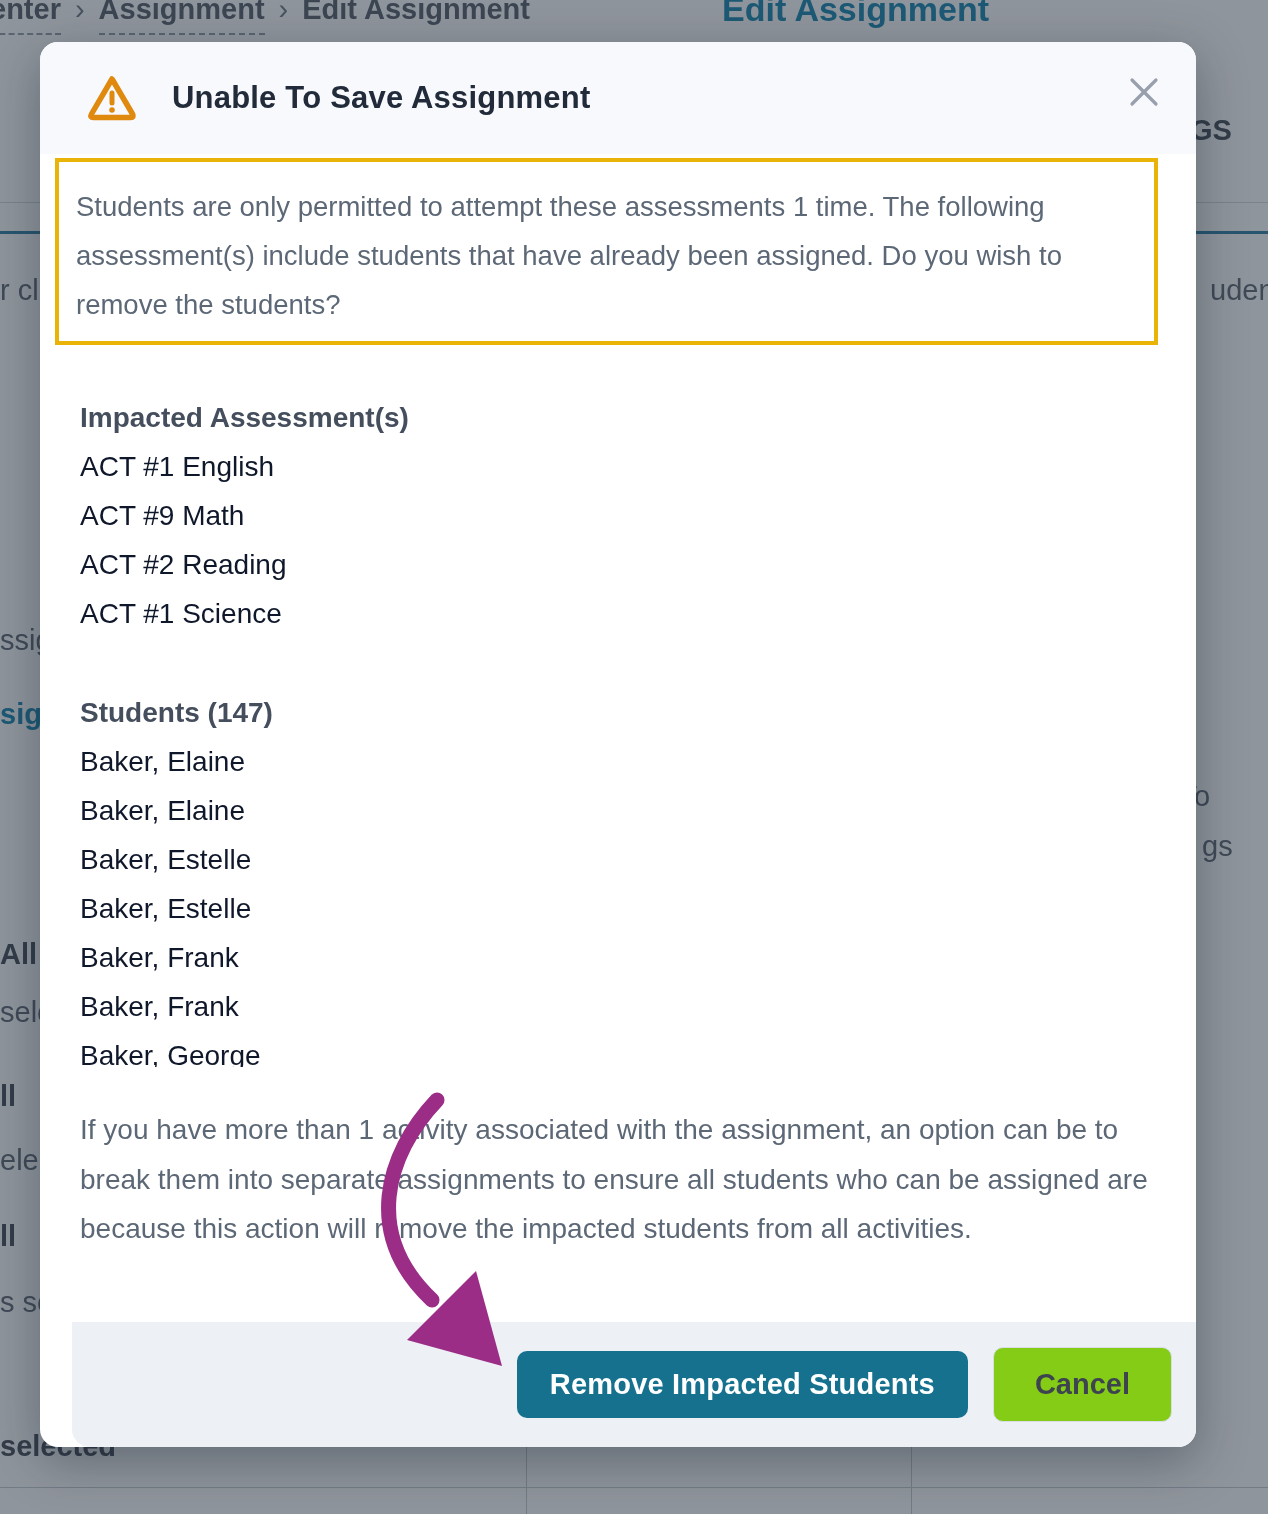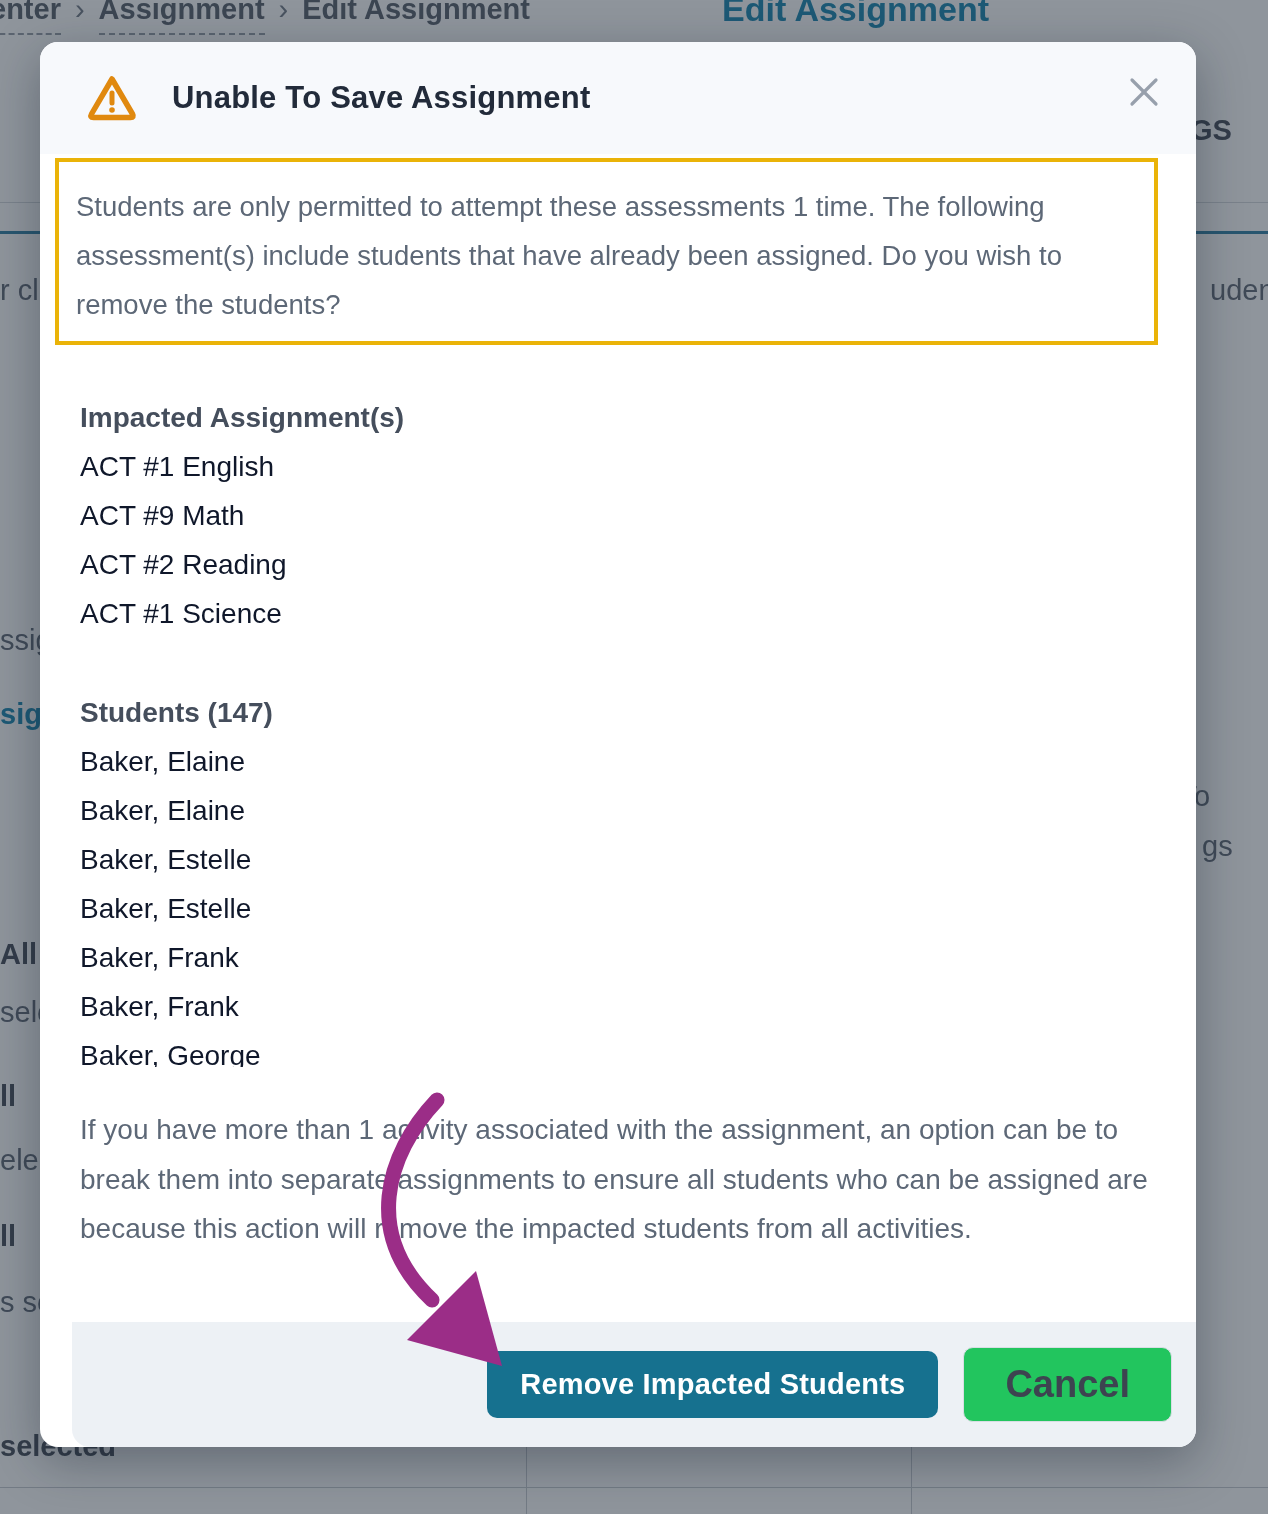--- a/index.html
+++ b/index.html
@@ -80,21 +80,21 @@
     display: flex; align-items: center; justify-content: flex-end;
     gap: 25px; padding-right: 24px; margin-left: 32px;
   }
   .btn-primary {
     height: 67px; padding: 0 33px; border: none; border-radius: 10px;
     background: #16718f; color: #ffffff; font-size: 29px; font-weight: 700;
     font-family: inherit; cursor: pointer; letter-spacing: 0.2px;
   }
   .btn-secondary {
     height: 75px; padding: 0 41px; border: 1px solid #d8dee4; border-radius: 10px;
-    background: #22c55e; color: #3d4450; font-size: 38px; font-weight: 700;
+    background: #84cc16; color: #3d4450; font-size: 29px; font-weight: 700;
     font-family: inherit; cursor: pointer;
   }
 
   
   .annotation-layer { position: absolute; inset: 0; z-index: 20; pointer-events: none; }
 </style>
 </head>
 <body>
 
 <div class="bg-page">
@@ -146,21 +146,21 @@
         <line x1="28" y1="4" x2="4" y2="28" stroke="#97a0ac" stroke-width="3.2" stroke-linecap="round"></line>
       </svg>
     </button>
   </div>
 
   <div class="msg-box">
     <span>Students are only permitted to attempt these assessments 1 time. The following assessment(s) include students that have already been assigned. Do you wish to remove the students?</span>
   </div>
 
   <div class="sections">
-    <div class="sec-heading">Impacted Assignment(s)</div>
+    <div class="sec-heading">Impacted Assessment(s)</div>
     <div class="sec-item">ACT #1 English</div>
     <div class="sec-item">ACT #9 Math</div>
     <div class="sec-item">ACT #2 Reading</div>
     <div class="sec-item">ACT #1 Science</div>
 
     <div class="sec-heading students-heading">Students (147)</div>
     <div class="students-clip">
       <div class="sec-item">Baker, Elaine</div>
       <div class="sec-item">Baker, Elaine</div>
       <div class="sec-item">Baker, Estelle</div>

